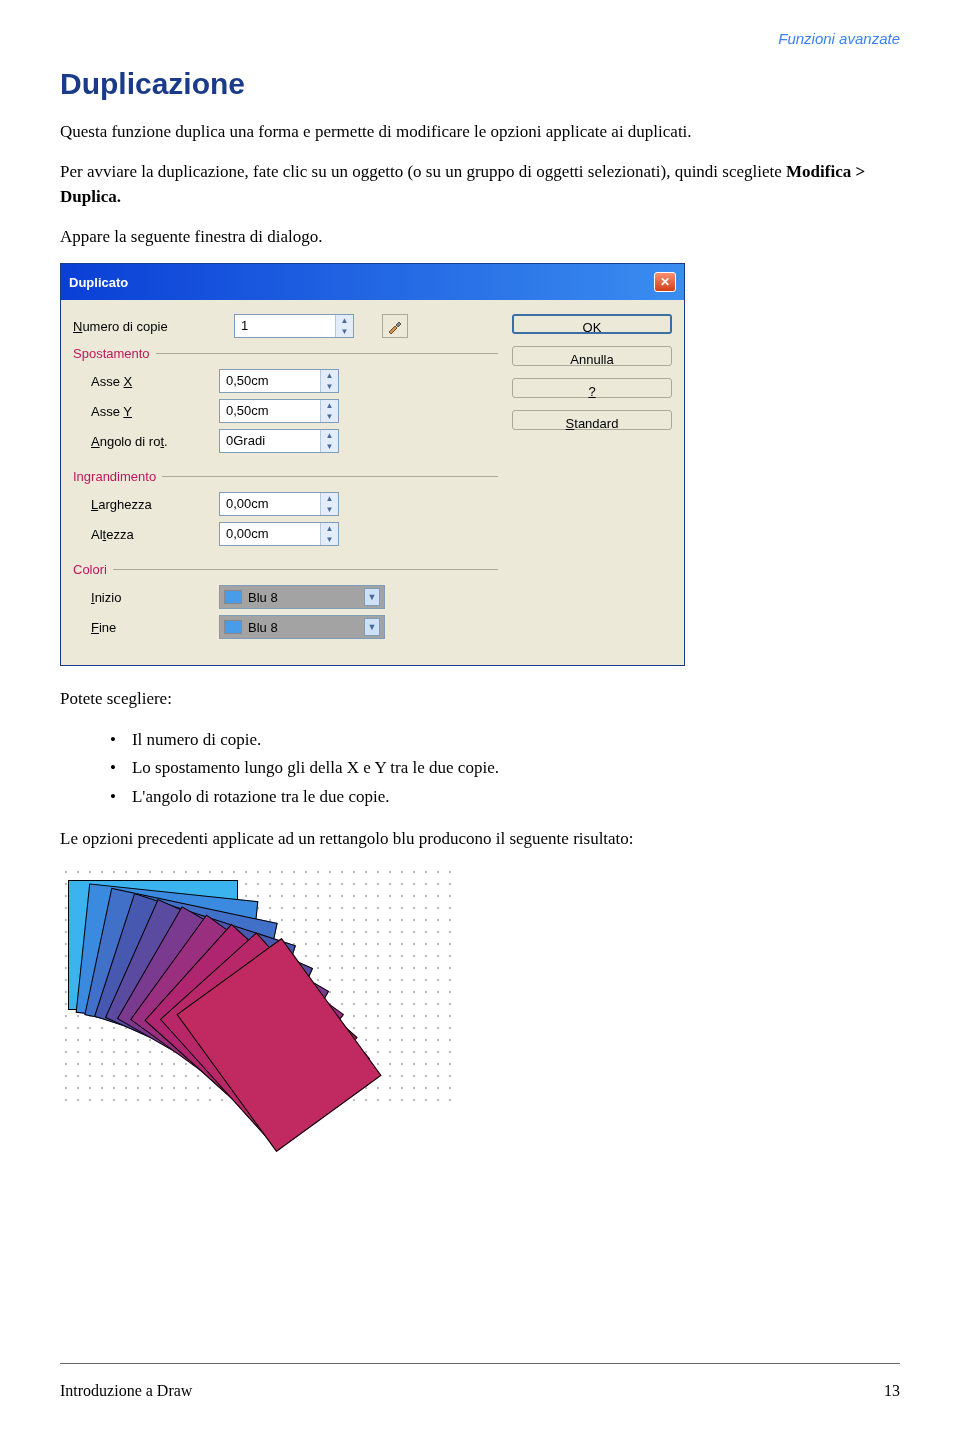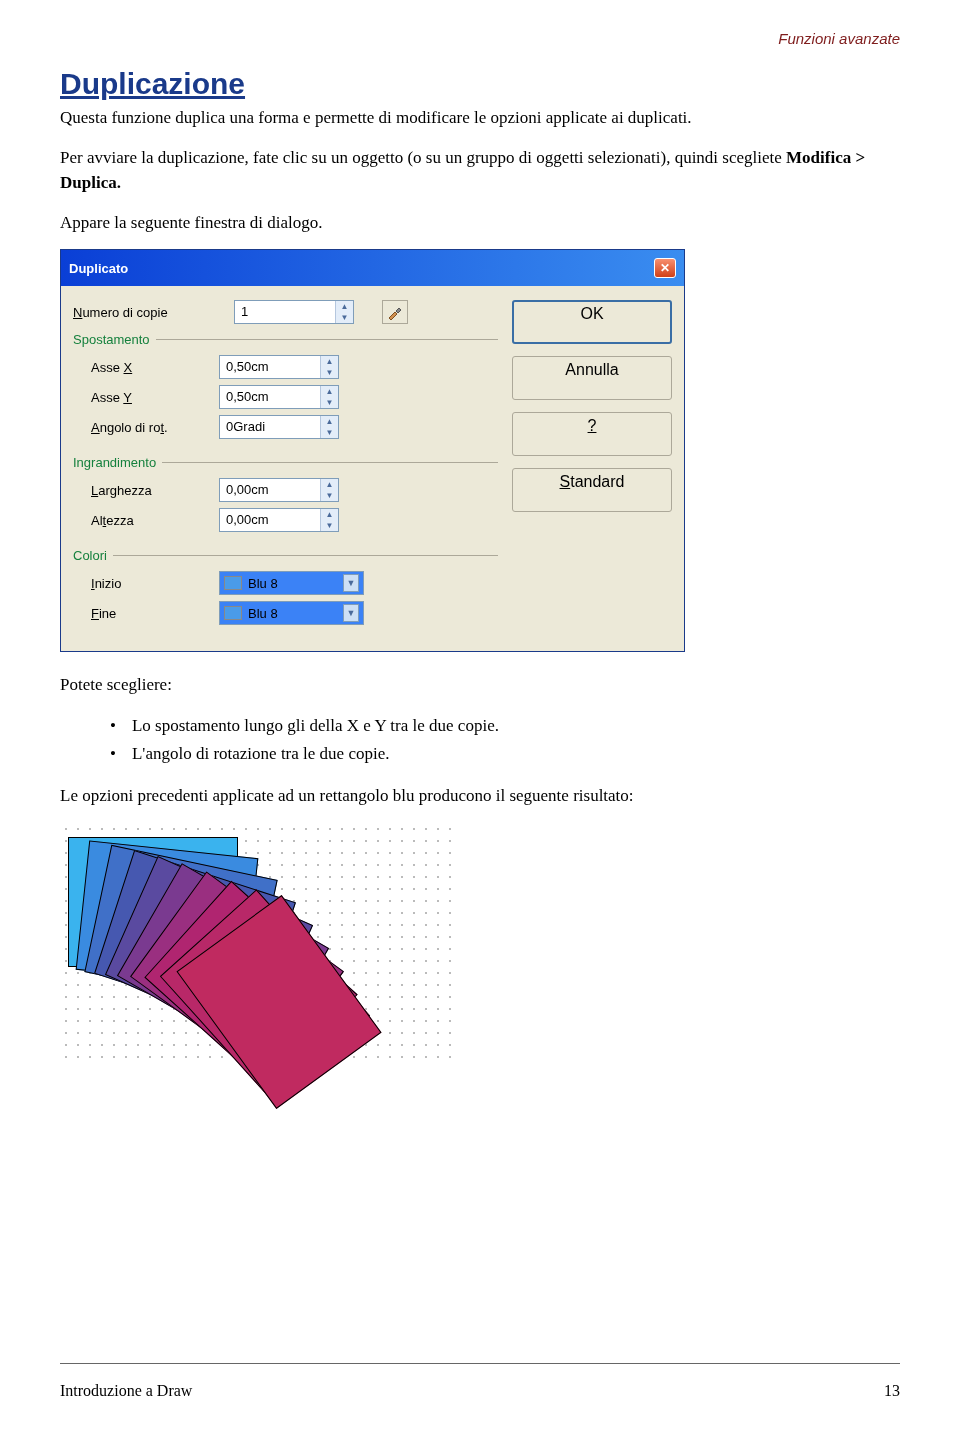--- a/index.html
+++ b/index.html
@@ -7,32 +7,31 @@
     width: 960px;
     height: 1430px;
     background: #fff;
     font-family: Verdana, Geneva, sans-serif;
     color: #000;
     position: relative;
     padding: 30px 60px 60px 60px;
   }
   .header-right {
     text-align: right;
-    color: #7f1d1d;
+    color: #3b82f6;
     font-style: italic;
     font-size: 15px;
     margin-bottom: 20px;
   }
   h1.section-title {
     color: #1a3a8a;
     font-family: Verdana, sans-serif;
     font-weight: bold;
     font-size: 30px;
-    margin-bottom: 4px;
-    text-decoration: underline;
+    margin-bottom: 18px;
   }
   p.body {
     font-family: Georgia, 'Times New Roman', serif;
     font-size: 17px;
     line-height: 1.5;
     margin-bottom: 14px;
   }
   p.body b { font-weight: bold; }
   ul.body-list {
     font-family: Georgia, 'Times New Roman', serif;
@@ -128,44 +127,44 @@
   }
 
   fieldset {
     border: none;
     border-top: 1px solid #aca899;
     padding: 8px 0 2px 0;
     margin-top: 8px;
   }
   fieldset legend {
     padding: 0 6px 0 0;
-    color: #15803d;
+    color: #be185d;
     font-size: 13px;
   }
 
   .dlg-btn {
-    height: 44px;
+    height: 20px;
     background: #ece9d8;
     border: 1px solid #aca899;
     border-radius: 3px;
-    font-size: 16px;
+    font-size: 13px;
     text-align: center;
     line-height: 26px;
   }
   .dlg-btn.default {
     border: 2px solid #3a6ea5;
     line-height: 24px;
   }
 
   .color-select {
     display: flex;
     align-items: center;
-    width: 145px;
+    width: 166px;
     height: 24px;
-    background: #3b82f6;
+    background: #a3a3a3;
     border: 1px solid #7f9db9;
     padding: 0 4px;
     gap: 6px;
   }
   .color-swatch {
     width: 18px; height: 14px;
     border: 1px solid #888;
   }
   .color-name { flex:1; font-size:13px; }
   .color-drop {
@@ -328,20 +327,21 @@
       <div class="dlg-btn default">OK</div>
       <div class="dlg-btn">Annulla</div>
       <div class="dlg-btn"><span class="u">?</span></div>
       <div class="dlg-btn"><span class="u">S</span>tandard</div>
     </div>
   </div>
 </div>
 
 <p class="body">Potete scegliere:</p>
 <ul class="body-list">
+  <li>Il numero di copie.</li>
   <li>Lo spostamento lungo gli della X e Y tra le due copie.</li>
   <li>L'angolo di rotazione tra le due copie.</li>
 </ul>
 <p class="body">Le opzioni precedenti applicate ad un rettangolo blu producono il seguente risultato:</p>
 
 <div class="result-fig">
   <div class="card" style="left:8px;  top:14px;  transform:rotate(0deg);  background:#3ab3ee;"></div>
   <div class="card" style="left:22px; top:26px;  transform:rotate(6deg);  background:#3a8be0;"></div>
   <div class="card" style="left:36px; top:38px;  transform:rotate(12deg); background:#4070c8;"></div>
   <div class="card" style="left:50px; top:50px;  transform:rotate(18deg); background:#4658b0;"></div>

